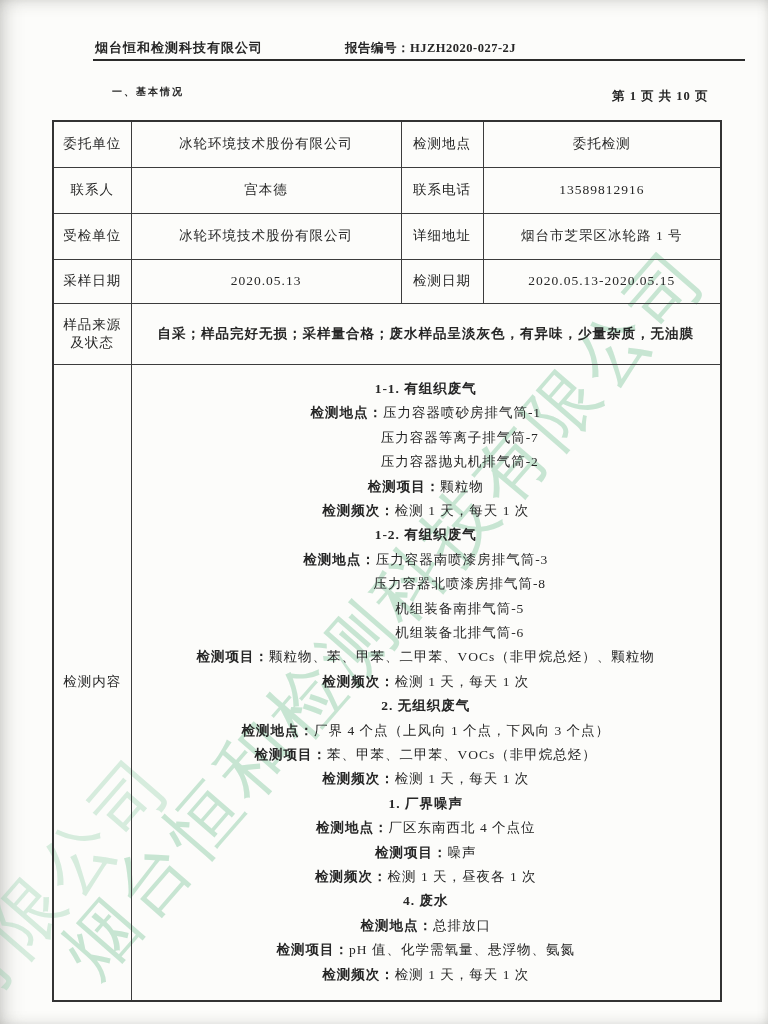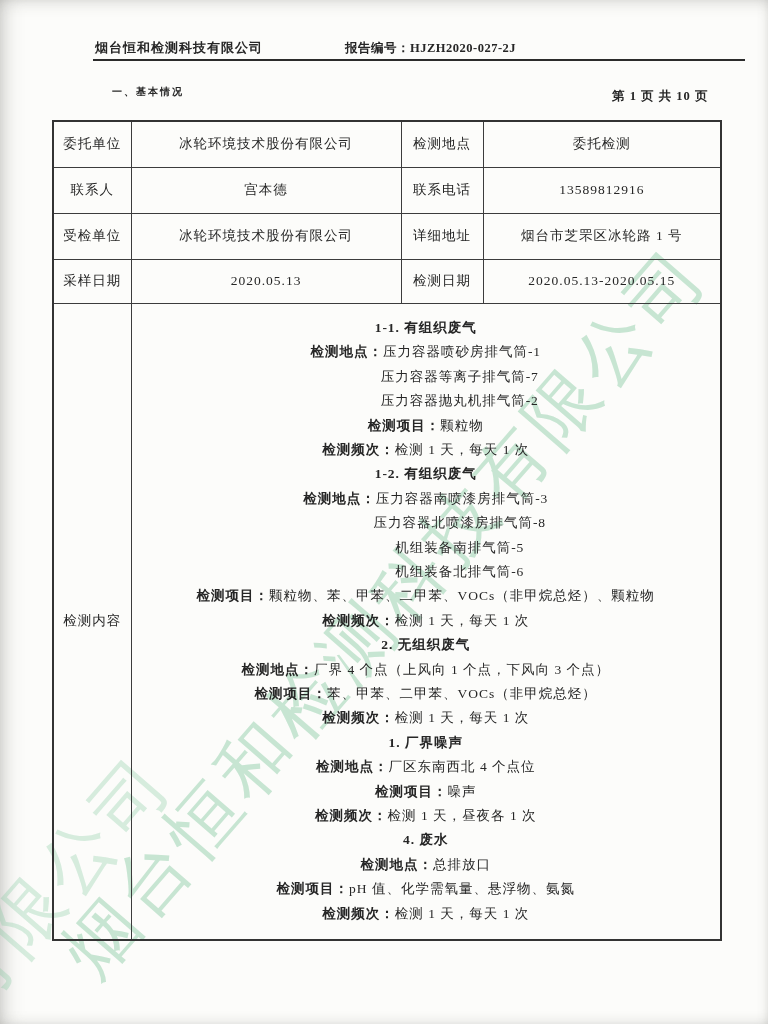--- a/index.html
+++ b/index.html
@@ -121,20 +121,24 @@
       <td>烟台市芝罘区冰轮路 1 号</td>
     </tr>
 
     <tr class="r r4">
       <td class="lab">采样日期</td>
       <td>2020.05.13</td>
       <td class="lab">检测日期</td>
       <td>2020.05.13-2020.05.15</td>
     </tr>
 
+    <tr class="r5">
+      <td class="lab">样品来源及状态</td>
+      <td class="sample-val" colspan="3">自采；样品完好无损；采样量合格；废水样品呈淡灰色，有异味，少量杂质，无油膜</td>
+    </tr>
 
     <tr>
       <td class="lab">检测内容</td>
       <td class="content-cell" colspan="3">
         <div class="cline"><span class="clabel">1-1. 有组织废气</span><span></span></div>
         <div class="cline"><span class="clabel">检测地点：</span><span>压力容器喷砂房排气筒-1</span></div>
         <div class="cline indent"><span class="clabel"></span><span>压力容器等离子排气筒-7</span></div>
         <div class="cline indent"><span class="clabel"></span><span>压力容器抛丸机排气筒-2</span></div>
         <div class="cline"><span class="clabel">检测项目：</span><span>颗粒物</span></div>
         <div class="cline"><span class="clabel">检测频次：</span><span>检测 1 天，每天 1 次</span></div>

